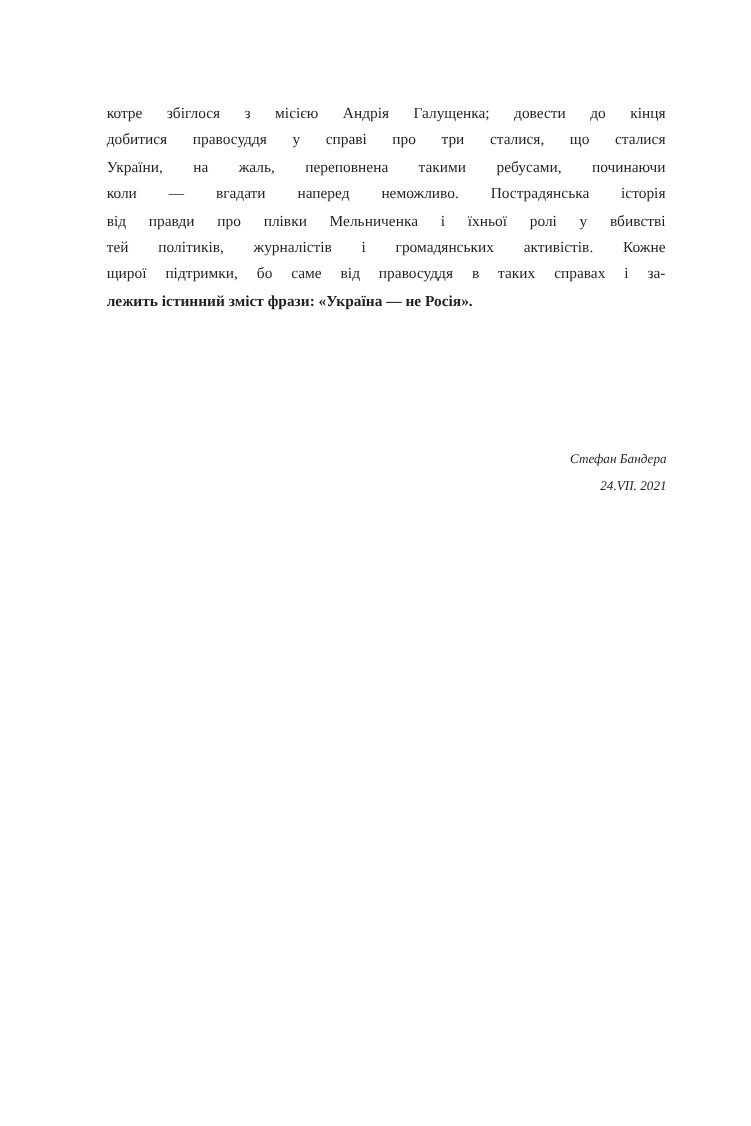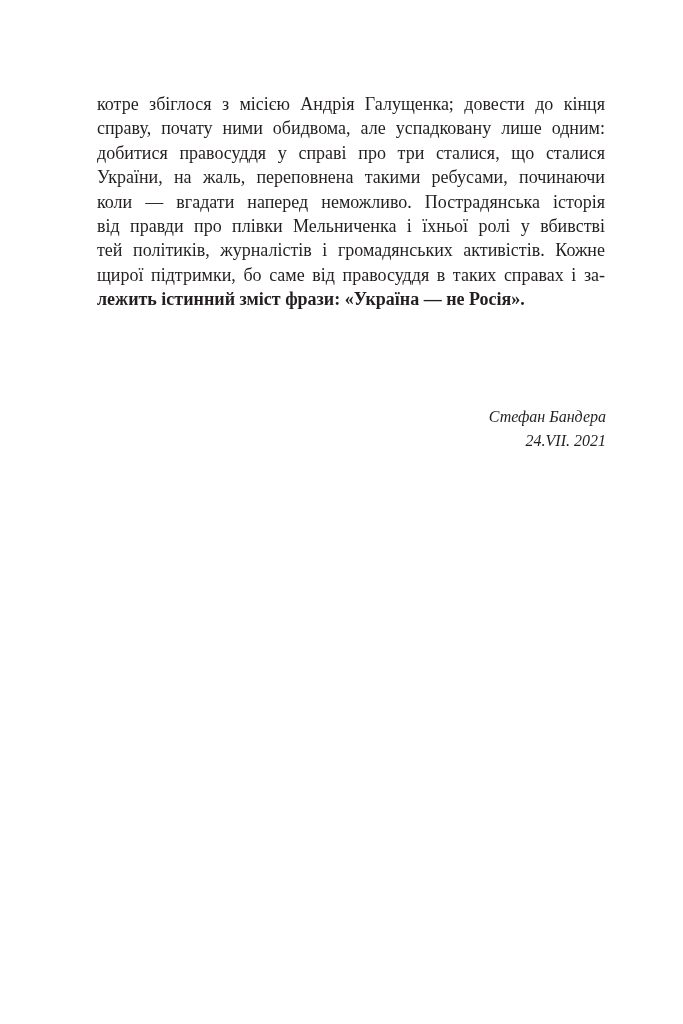--- a/index.html
+++ b/index.html
@@ -16,51 +16,50 @@
       color: #231f20;
     }
     .page {
       position: absolute;
       left: 97px;
       top: 92px;
       width: 508px;
     }
     .line {
       display: block;
-      font-size: 18px;
+      font-size: 14px;
       line-height: 24.4px;
       height: 24.4px;
       white-space: nowrap;
       text-align: justify;
       text-align-last: justify;
     }
     .line.last {
       text-align-last: left;
       font-weight: bold;
     }
     .signature {
       position: absolute;
       right: 77px;
       top: 405px;
       text-align: right;
       font-style: italic;
-      font-size: 16px;
+      font-size: 12px;
       line-height: 24.4px;
     }
     .signature span {
       display: block;
     }
   </style>
 </head>
 <body>
 
 <div class="page">
   <div class="paragraph">
     <span class="line">котре збіглося з місією Андрія Галущенка; довести до кінця</span>
-    <span class="line">справу, почату ними обидвома, але успадковану лише одним:</span>
     <span class="line">добитися правосуддя у справі про три сталися, що сталися</span>
     <span class="line">України, на жаль, переповнена такими ребусами, починаючи</span>
     <span class="line">коли — вгадати наперед неможливо. Пострадянська історія</span>
     <span class="line">від правди про плівки Мельниченка і їхньої ролі у вбивстві</span>
     <span class="line">тей політиків, журналістів і громадянських активістів. Кожне</span>
     <span class="line">щирої підтримки, бо саме від правосуддя в таких справах і за-</span>
     <span class="line last">лежить істинний зміст фрази: «Україна — не Росія».</span>
   </div>
 </div>
 

